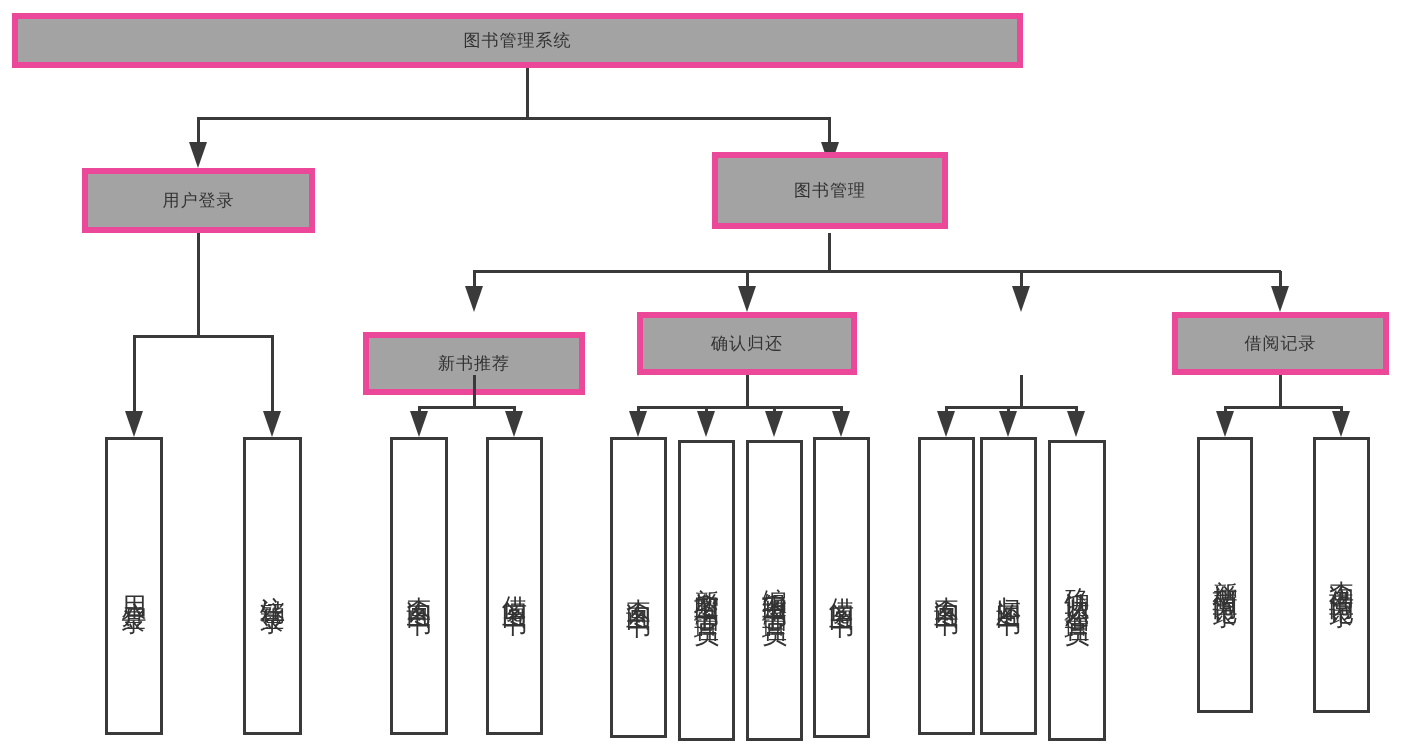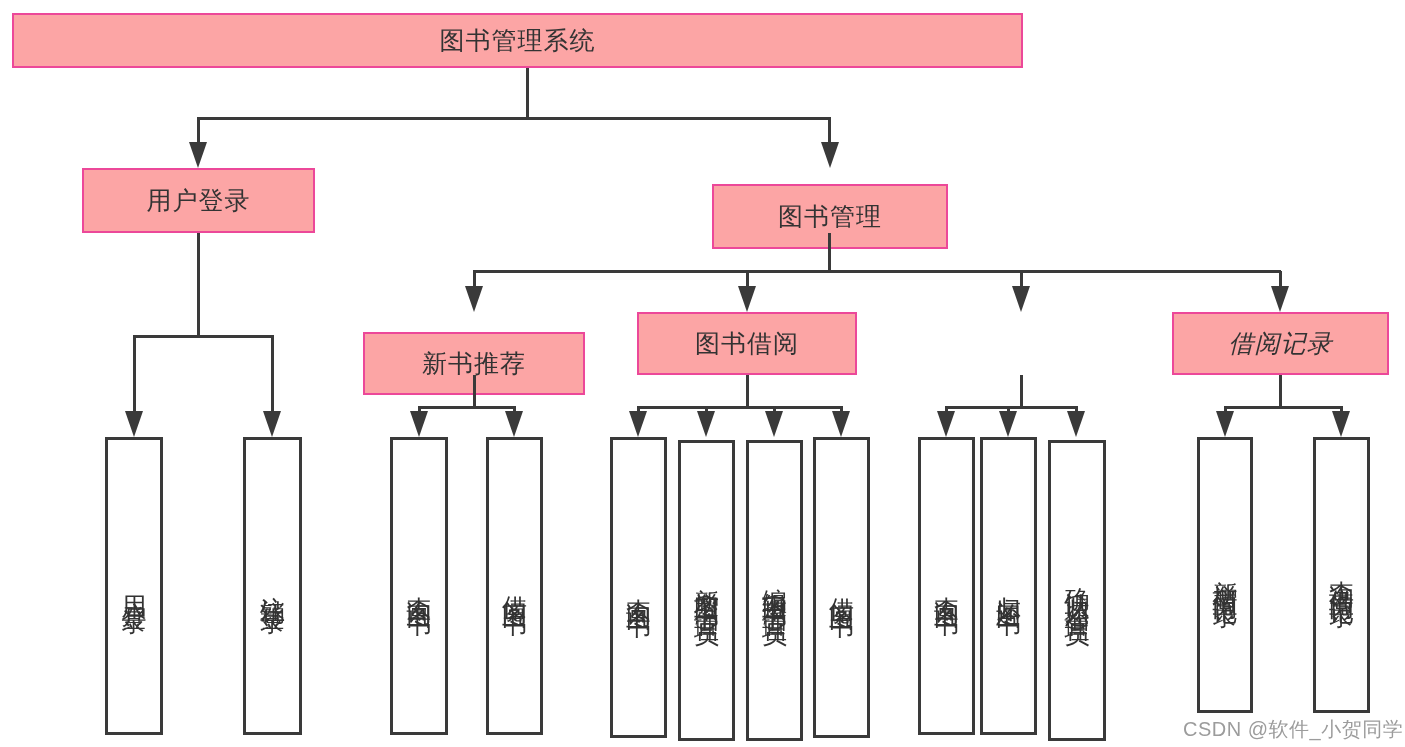--- a/index.html
+++ b/index.html
@@ -7,24 +7,24 @@
     position:relative;
     width:1405px;height:747px;
     background:#ffffff;
     font-family:"Liberation Sans","DejaVu Sans",sans-serif;
     color:#333333;
     overflow:hidden;
   }
   .hbox{
     position:absolute;
     box-sizing:border-box;
-    border:2px solid #ec4899;
-    background:#fca5a5;
+    border:6px solid #ec4899;
+    background:#a3a3a3;
     display:flex;align-items:center;justify-content:center;
-    font-size:25px;
+    font-size:17px;
     letter-spacing:1px;
     color:#333333;
   }
   .vbox{
     position:absolute;
     box-sizing:border-box;
     border:3px solid #3a3a3a;
     background:#ffffff;
     display:flex;align-items:center;justify-content:center;
   }
@@ -67,21 +67,21 @@
   <div class="vline" style="left:526px;top:68px;height:52px;"></div>
   <div class="hline" style="left:197px;top:117px;width:634px;"></div>
   <div class="vline" style="left:197px;top:118px;height:28px;"></div>
   <div class="vline" style="left:828px;top:118px;height:28px;"></div>
   <div class="arrow" style="left:189px;top:142px;"></div>
   <div class="arrow" style="left:821px;top:142px;"></div>
 
   <div class="hbox" style="left:82px;top:168px;width:233px;height:65px;">
     <span>用户登录</span>
   </div>
-  <div class="hbox" style="left:712px;top:184px;width:236px;height:65px;">
+  <div class="hbox" style="left:712px;top:152px;width:236px;height:77px;">
     <span>图书管理</span>
   </div>
 
   <div class="vline" style="left:197px;top:233px;height:104px;"></div>
   <div class="hline" style="left:133px;top:335px;width:141px;"></div>
   <div class="vline" style="left:133px;top:336px;height:78px;"></div>
   <div class="vline" style="left:271px;top:336px;height:78px;"></div>
   <div class="arrow" style="left:125px;top:411px;"></div>
   <div class="arrow" style="left:263px;top:411px;"></div>
 
@@ -93,23 +93,23 @@
   <div class="vline" style="left:1279px;top:271px;height:19px;"></div>
   <div class="arrow" style="left:465px;top:286px;"></div>
   <div class="arrow" style="left:738px;top:286px;"></div>
   <div class="arrow" style="left:1012px;top:286px;"></div>
   <div class="arrow" style="left:1271px;top:286px;"></div>
 
   <div class="hbox" style="left:363px;top:312px;width:222px;height:63px;margin-top:20px;">
     <span>新书推荐</span>
   </div>
   <div class="hbox" style="left:637px;top:312px;width:220px;height:63px;">
-    <span>图书借阅</span>
+    <span>确认归还</span>
   </div>
-  <div class="hbox" style="left:1172px;top:312px;width:217px;height:63px;font-style:italic;">
+  <div class="hbox" style="left:1172px;top:312px;width:217px;height:63px;">
     <span>借阅记录</span>
   </div>
 
   <div class="vline" style="left:473px;top:375px;height:34px;"></div>
   <div class="hline" style="left:418px;top:406px;width:98px;"></div>
   <div class="vline" style="left:418px;top:407px;height:7px;"></div>
   <div class="vline" style="left:513px;top:407px;height:7px;"></div>
   <div class="arrow" style="left:410px;top:411px;"></div>
   <div class="arrow" style="left:505px;top:411px;"></div>
 
@@ -177,15 +177,14 @@
     <span>确认归还（管理员）</span>
   </div>
 
   <div class="vbox" style="left:1197px;top:437px;width:56px;height:276px;">
     <span>新增借阅记录</span>
   </div>
   <div class="vbox" style="left:1313px;top:437px;width:57px;height:276px;">
     <span>查询借阅记录</span>
   </div>
 
-  <div class="watermark">CSDN @软件_小贺同学</div>
 
 </div>
 
 </body></html>

